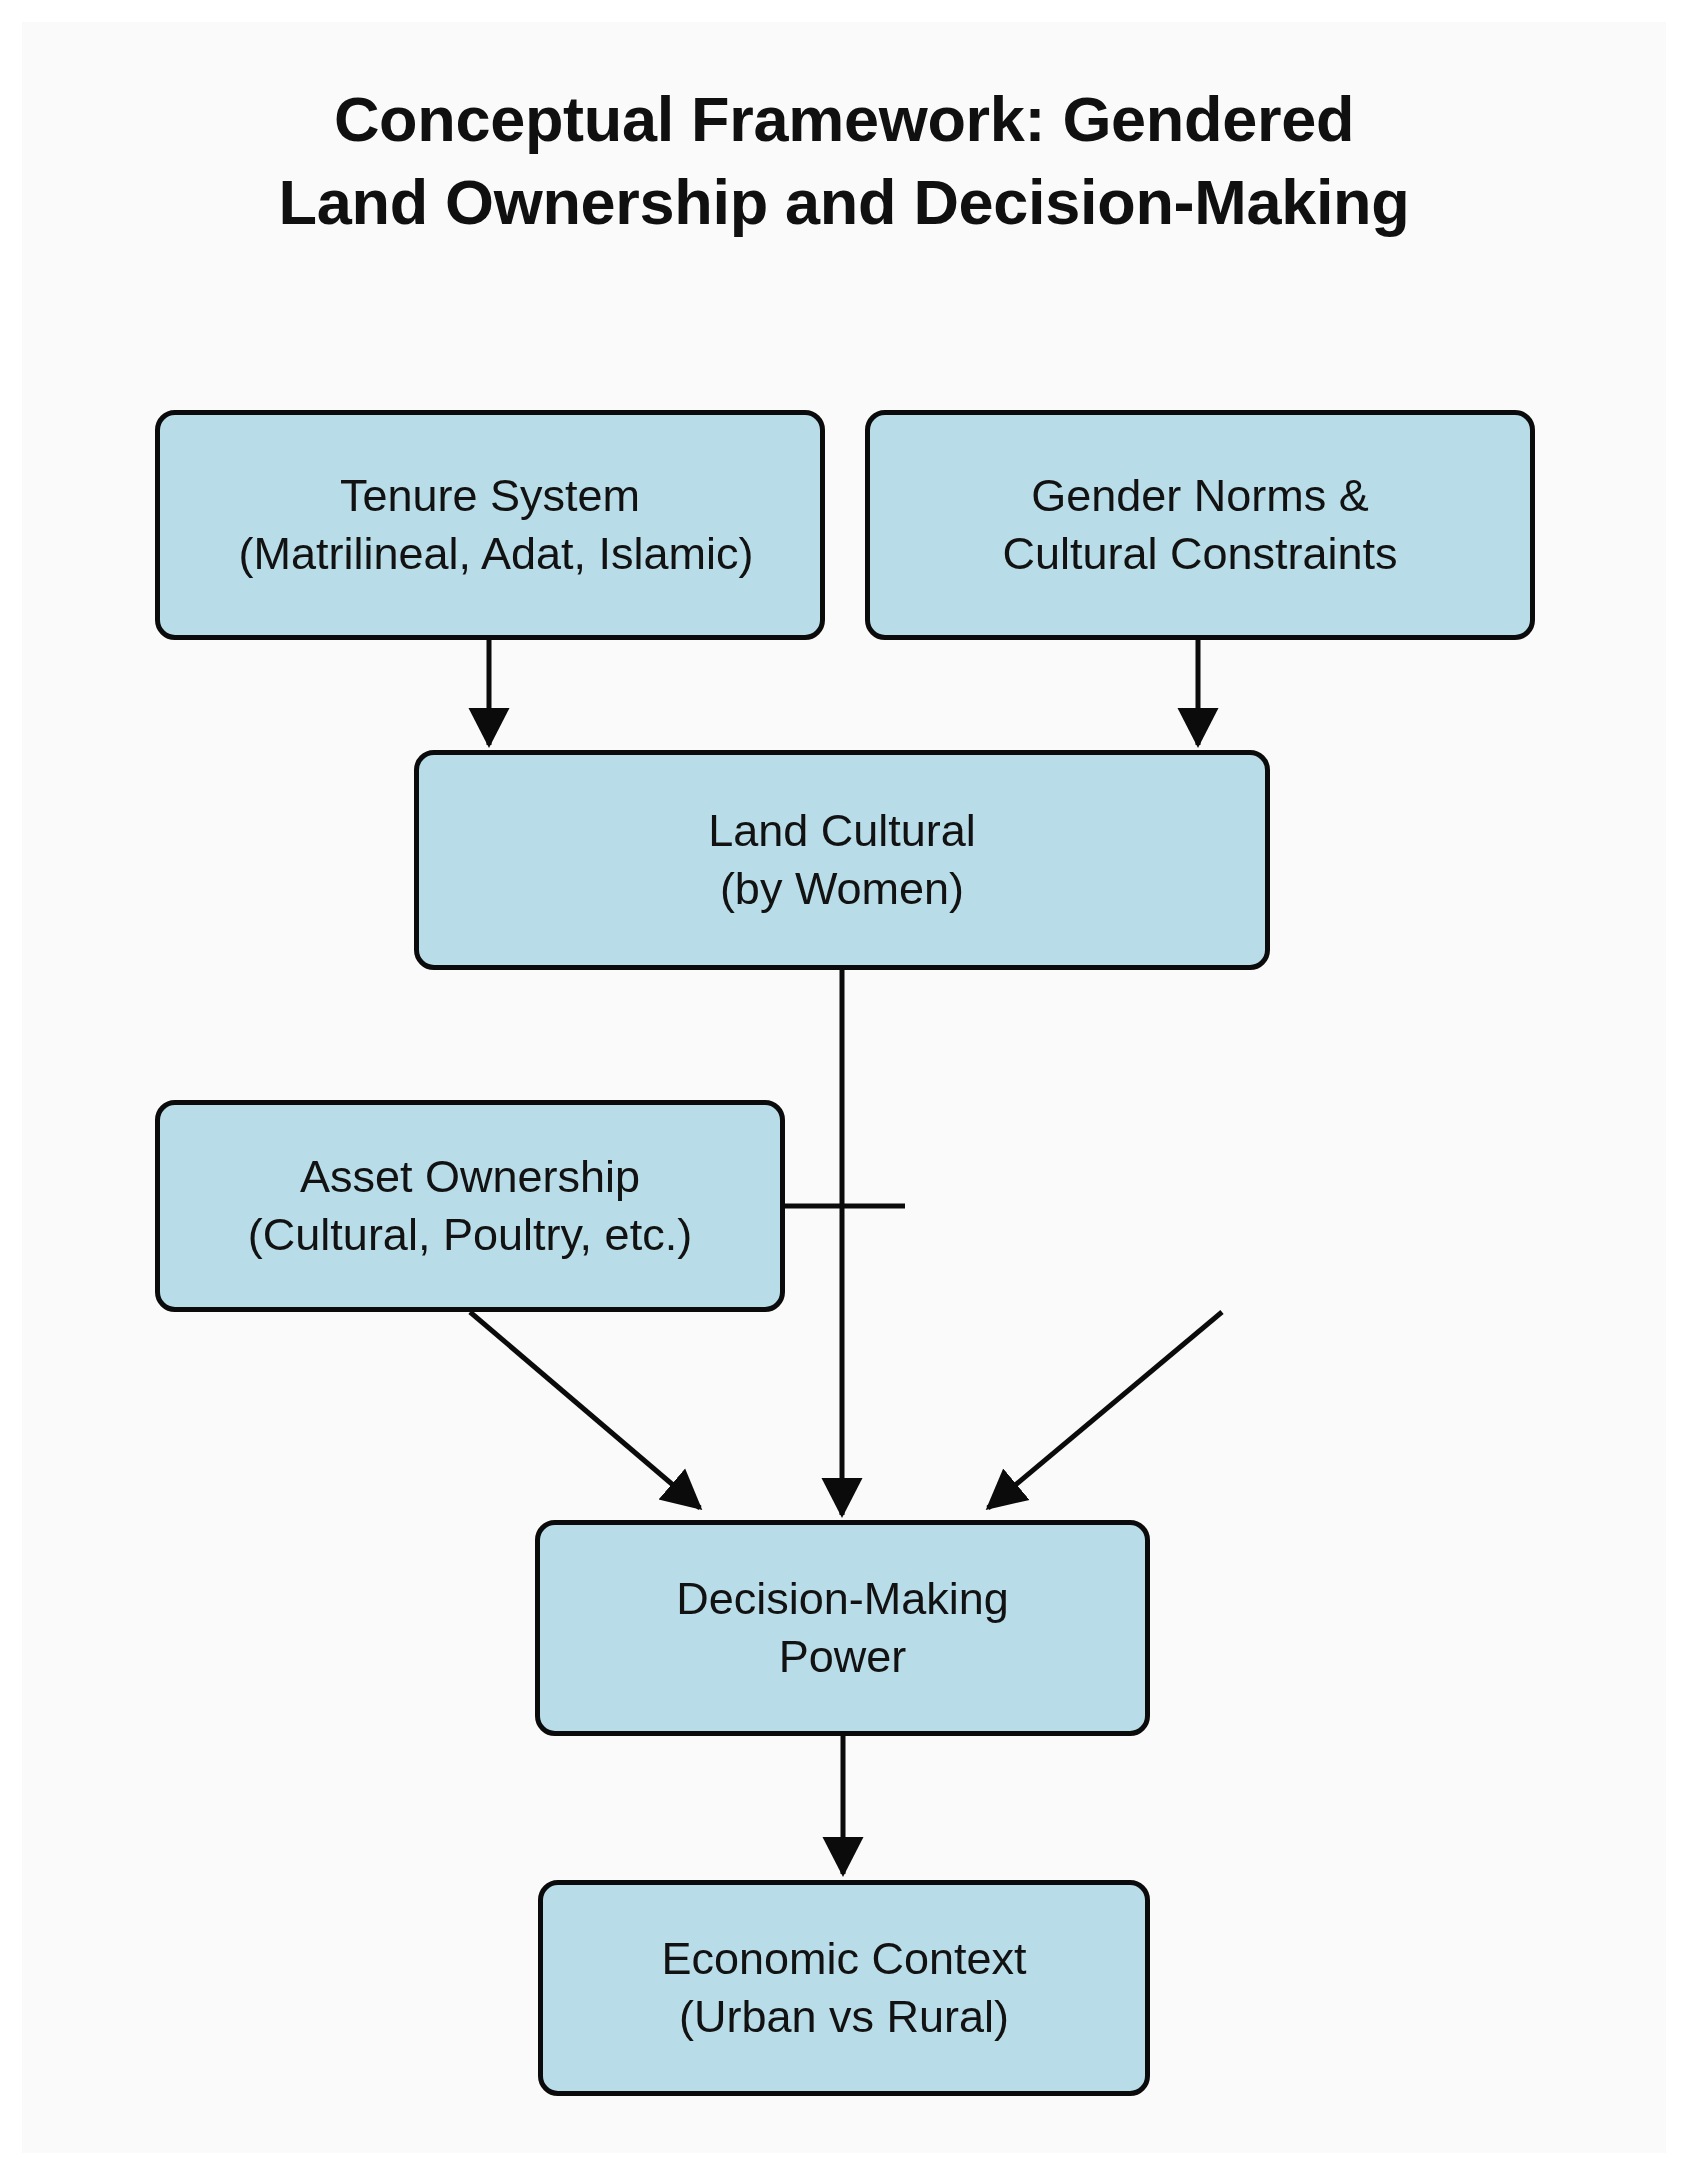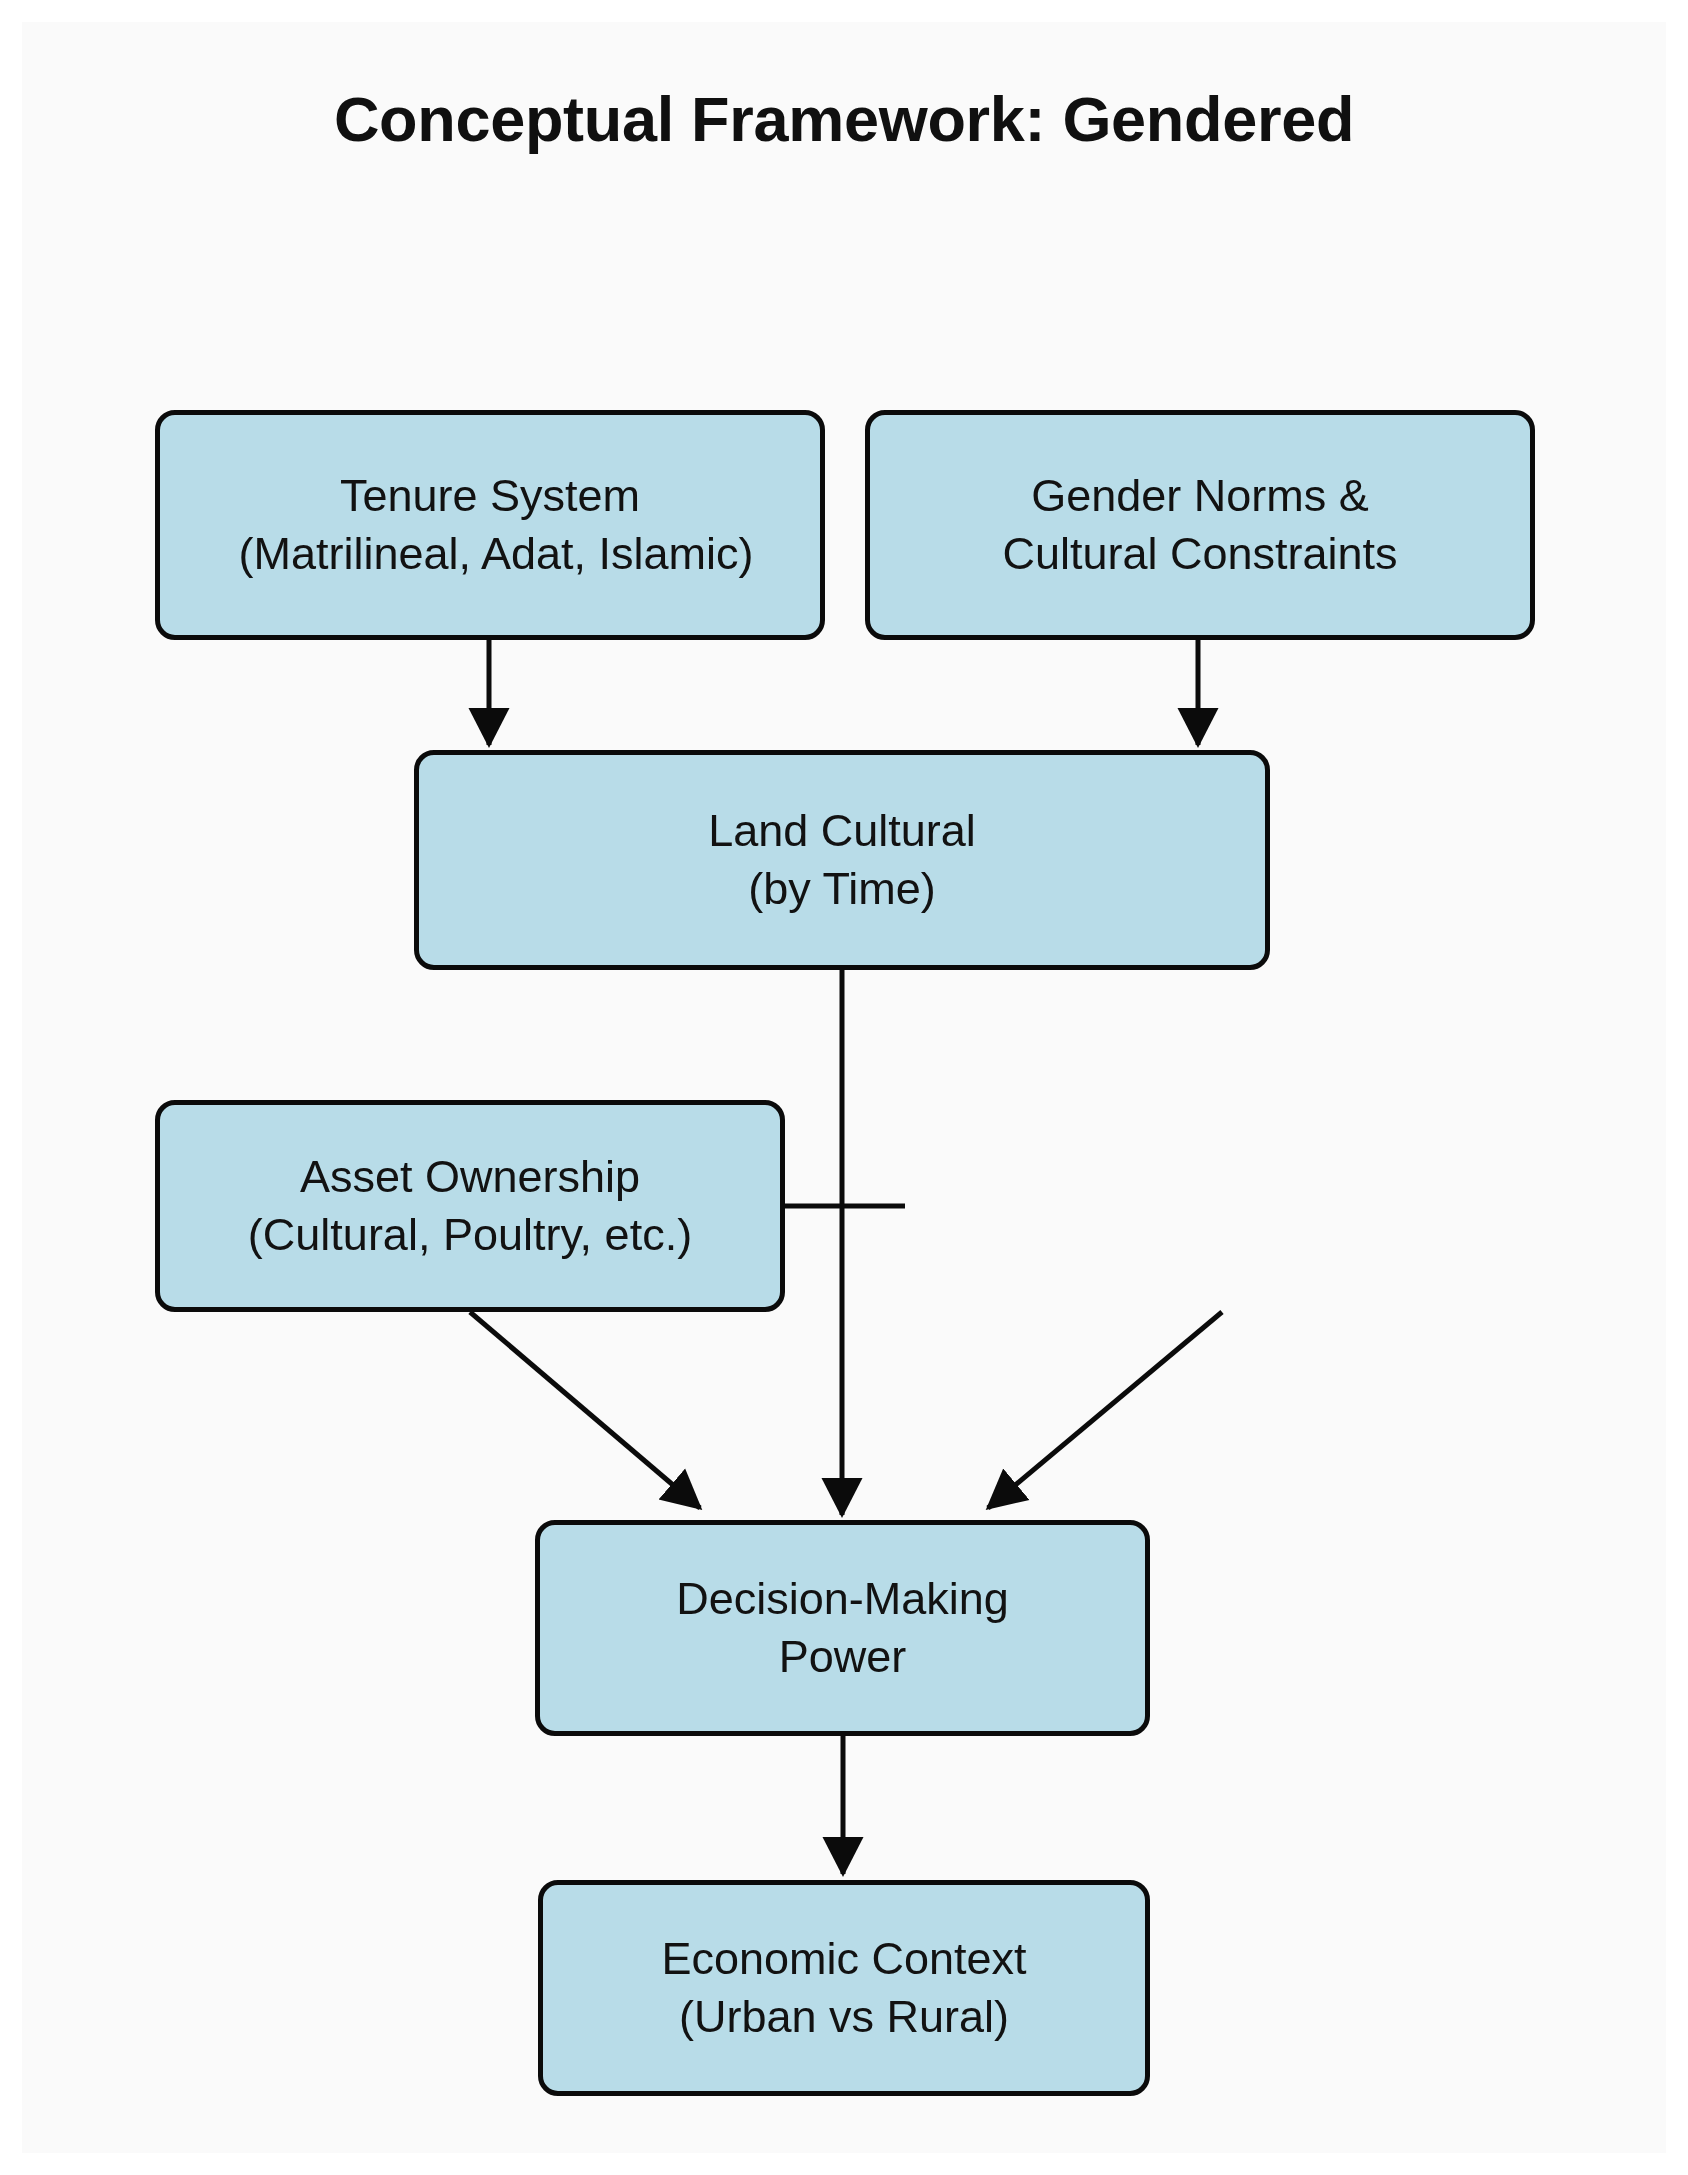--- a/index.html
+++ b/index.html
@@ -78,20 +78,21 @@
   #node-tenure .l2 { position: relative; left: 6px; }
 </style>
 </head>
 <body>
 
 <div id="page">
   <div id="figure-area"></div>
 
   <div id="title">
     <span class="tline">Conceptual Framework: Gendered</span>
+    <span class="tline">Land Ownership and Decision-Making</span>
   </div>
 
   <svg id="connectors" viewBox="0 0 1688 2175" xmlns="http://www.w3.org/2000/svg">
     <defs>
       <marker id="ah" markerWidth="9" markerHeight="9" refX="7.4" refY="4.5" orient="auto" markerUnits="strokeWidth">
         <path d="M0,0.4 L8,4.5 L0,8.6 z" fill="#0b0b0b"></path>
       </marker>
     </defs>
     <g stroke="#0b0b0b" stroke-width="5" fill="none">
 
@@ -118,21 +119,21 @@
     <span class="l2">(Matrilineal, Adat, Islamic)</span>
   </div>
 
   <div class="node" id="node-gender">
     <span class="l1">Gender Norms &amp;</span>
     <span class="l2">Cultural Constraints</span>
   </div>
 
   <div class="node" id="node-land">
     <span class="l1">Land Cultural</span>
-    <span class="l2">(by Time)</span>
+    <span class="l2">(by Women)</span>
   </div>
 
   <div class="node" id="node-asset">
     <span class="l1">Asset Ownership</span>
     <span class="l2">(Cultural, Poultry, etc.)</span>
   </div>
 
 
   <div class="node" id="node-economic">
     <span class="l1">Economic Context</span>

